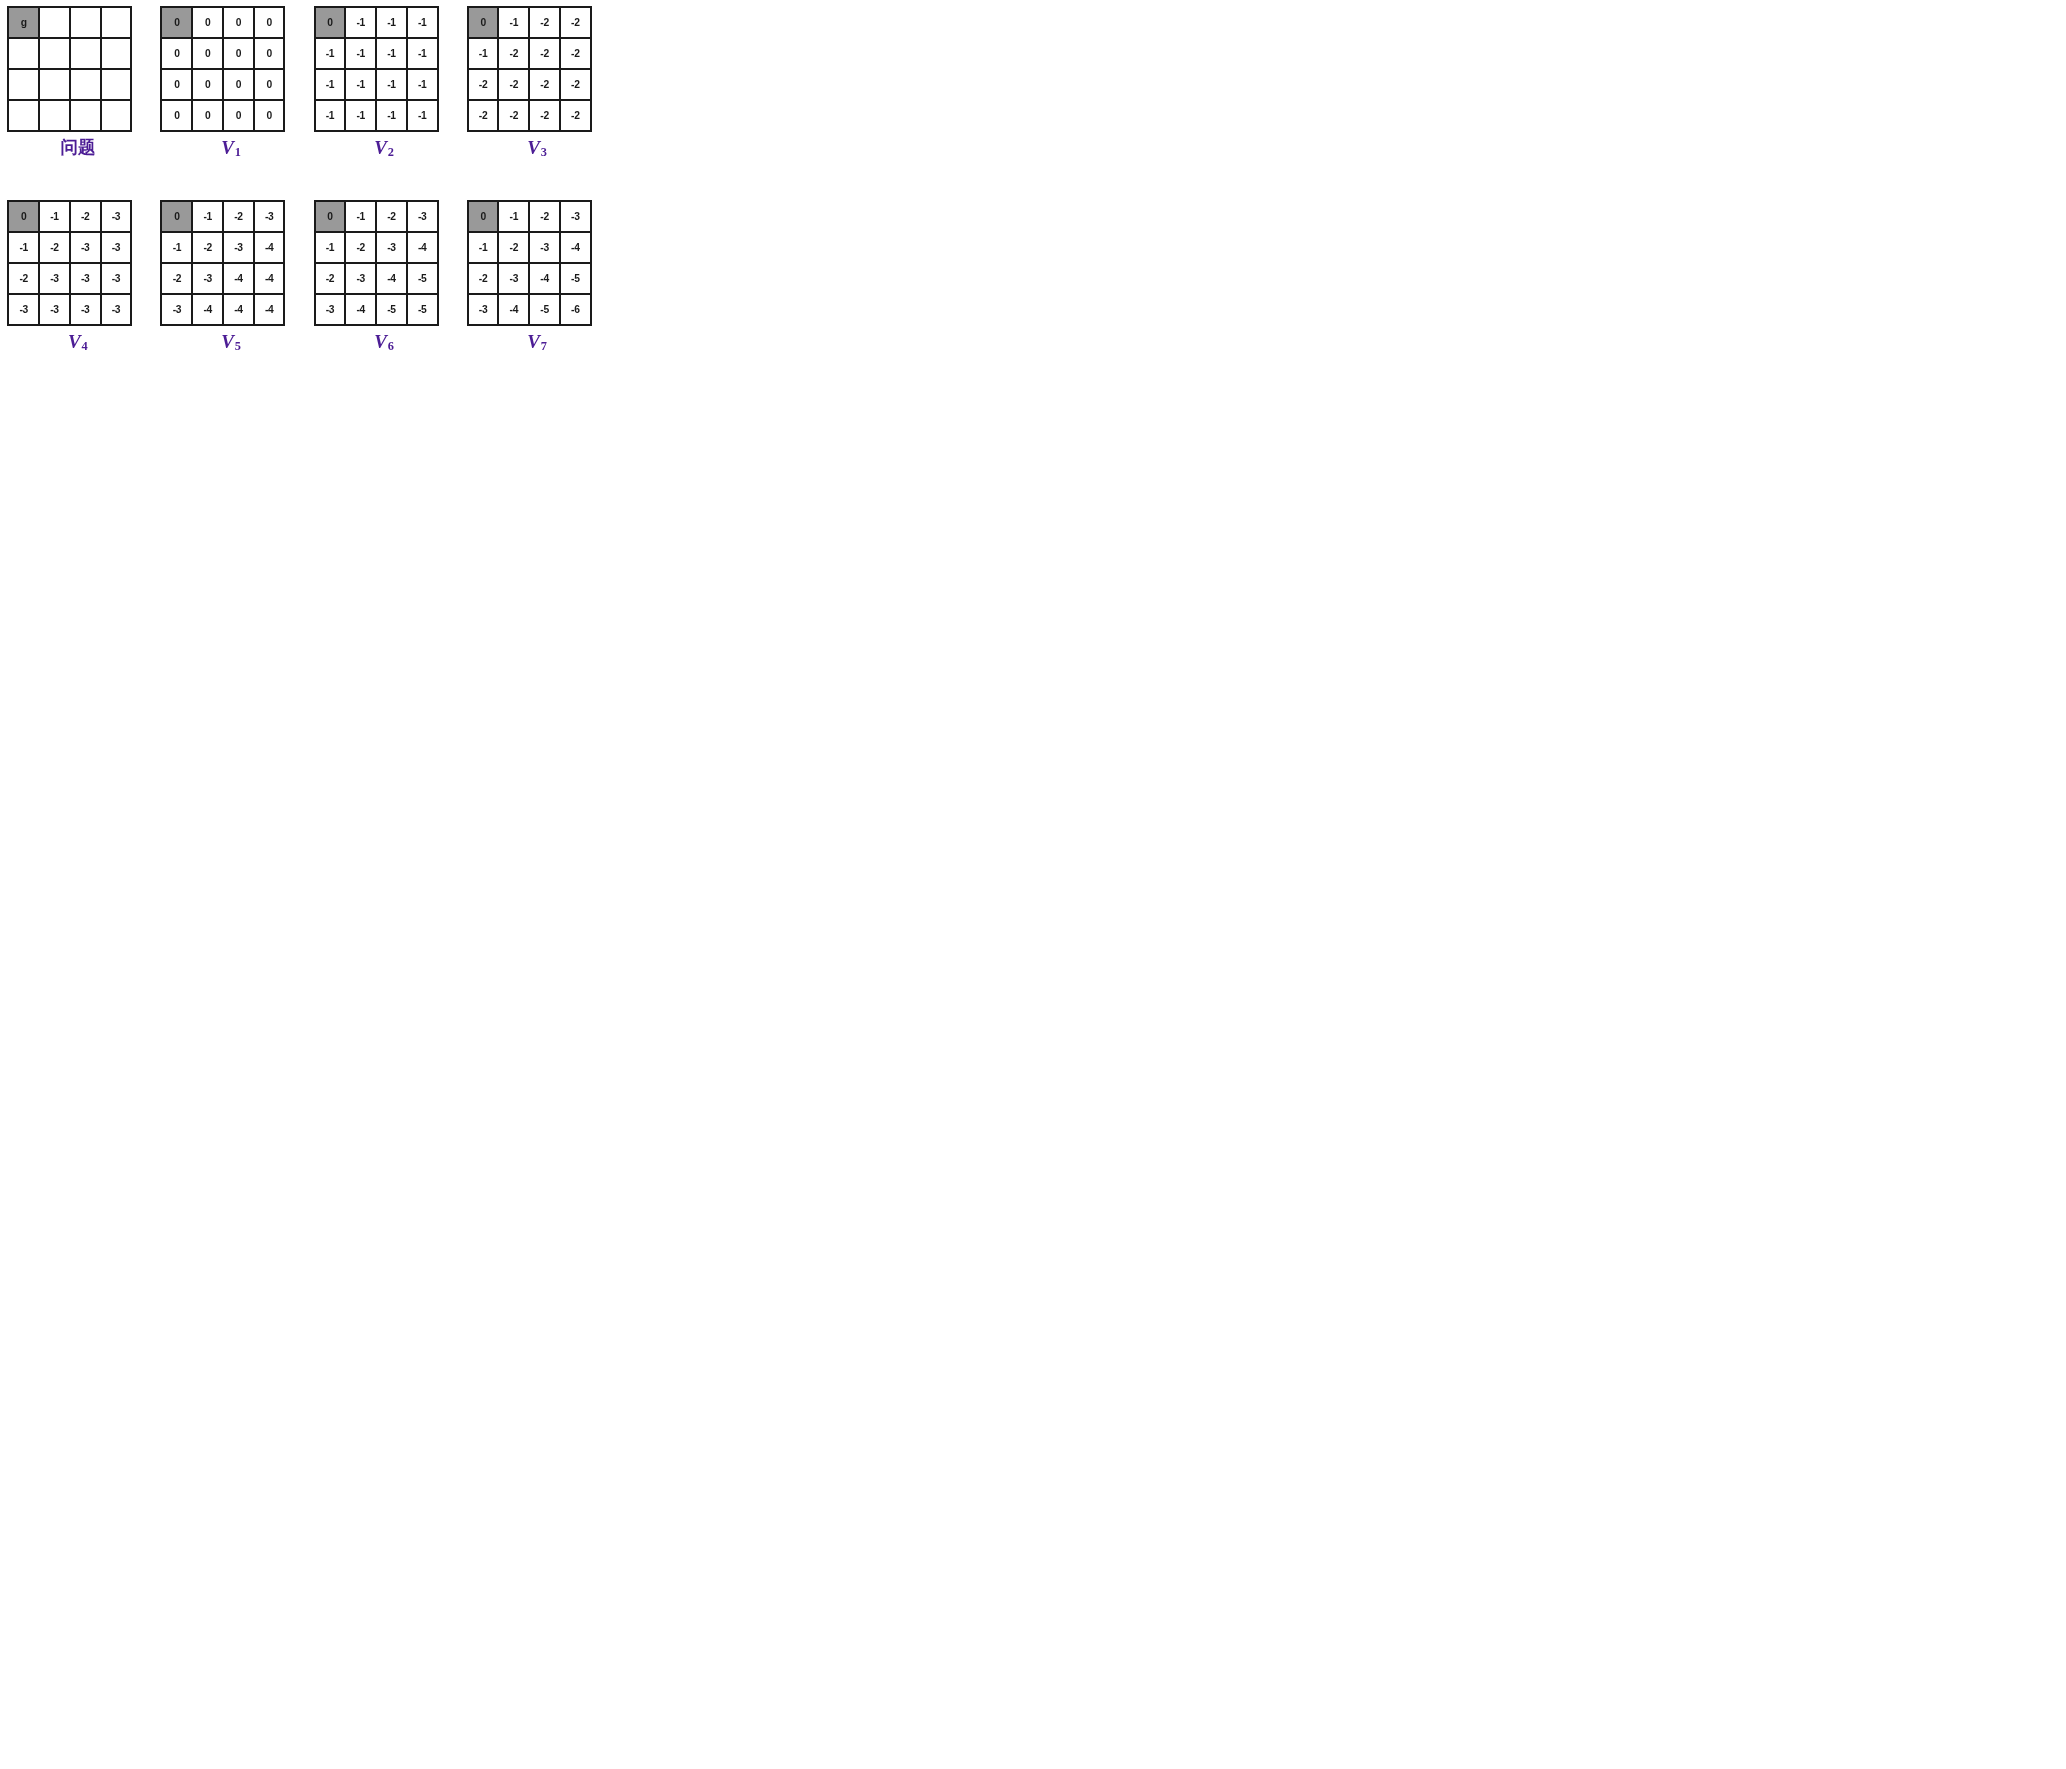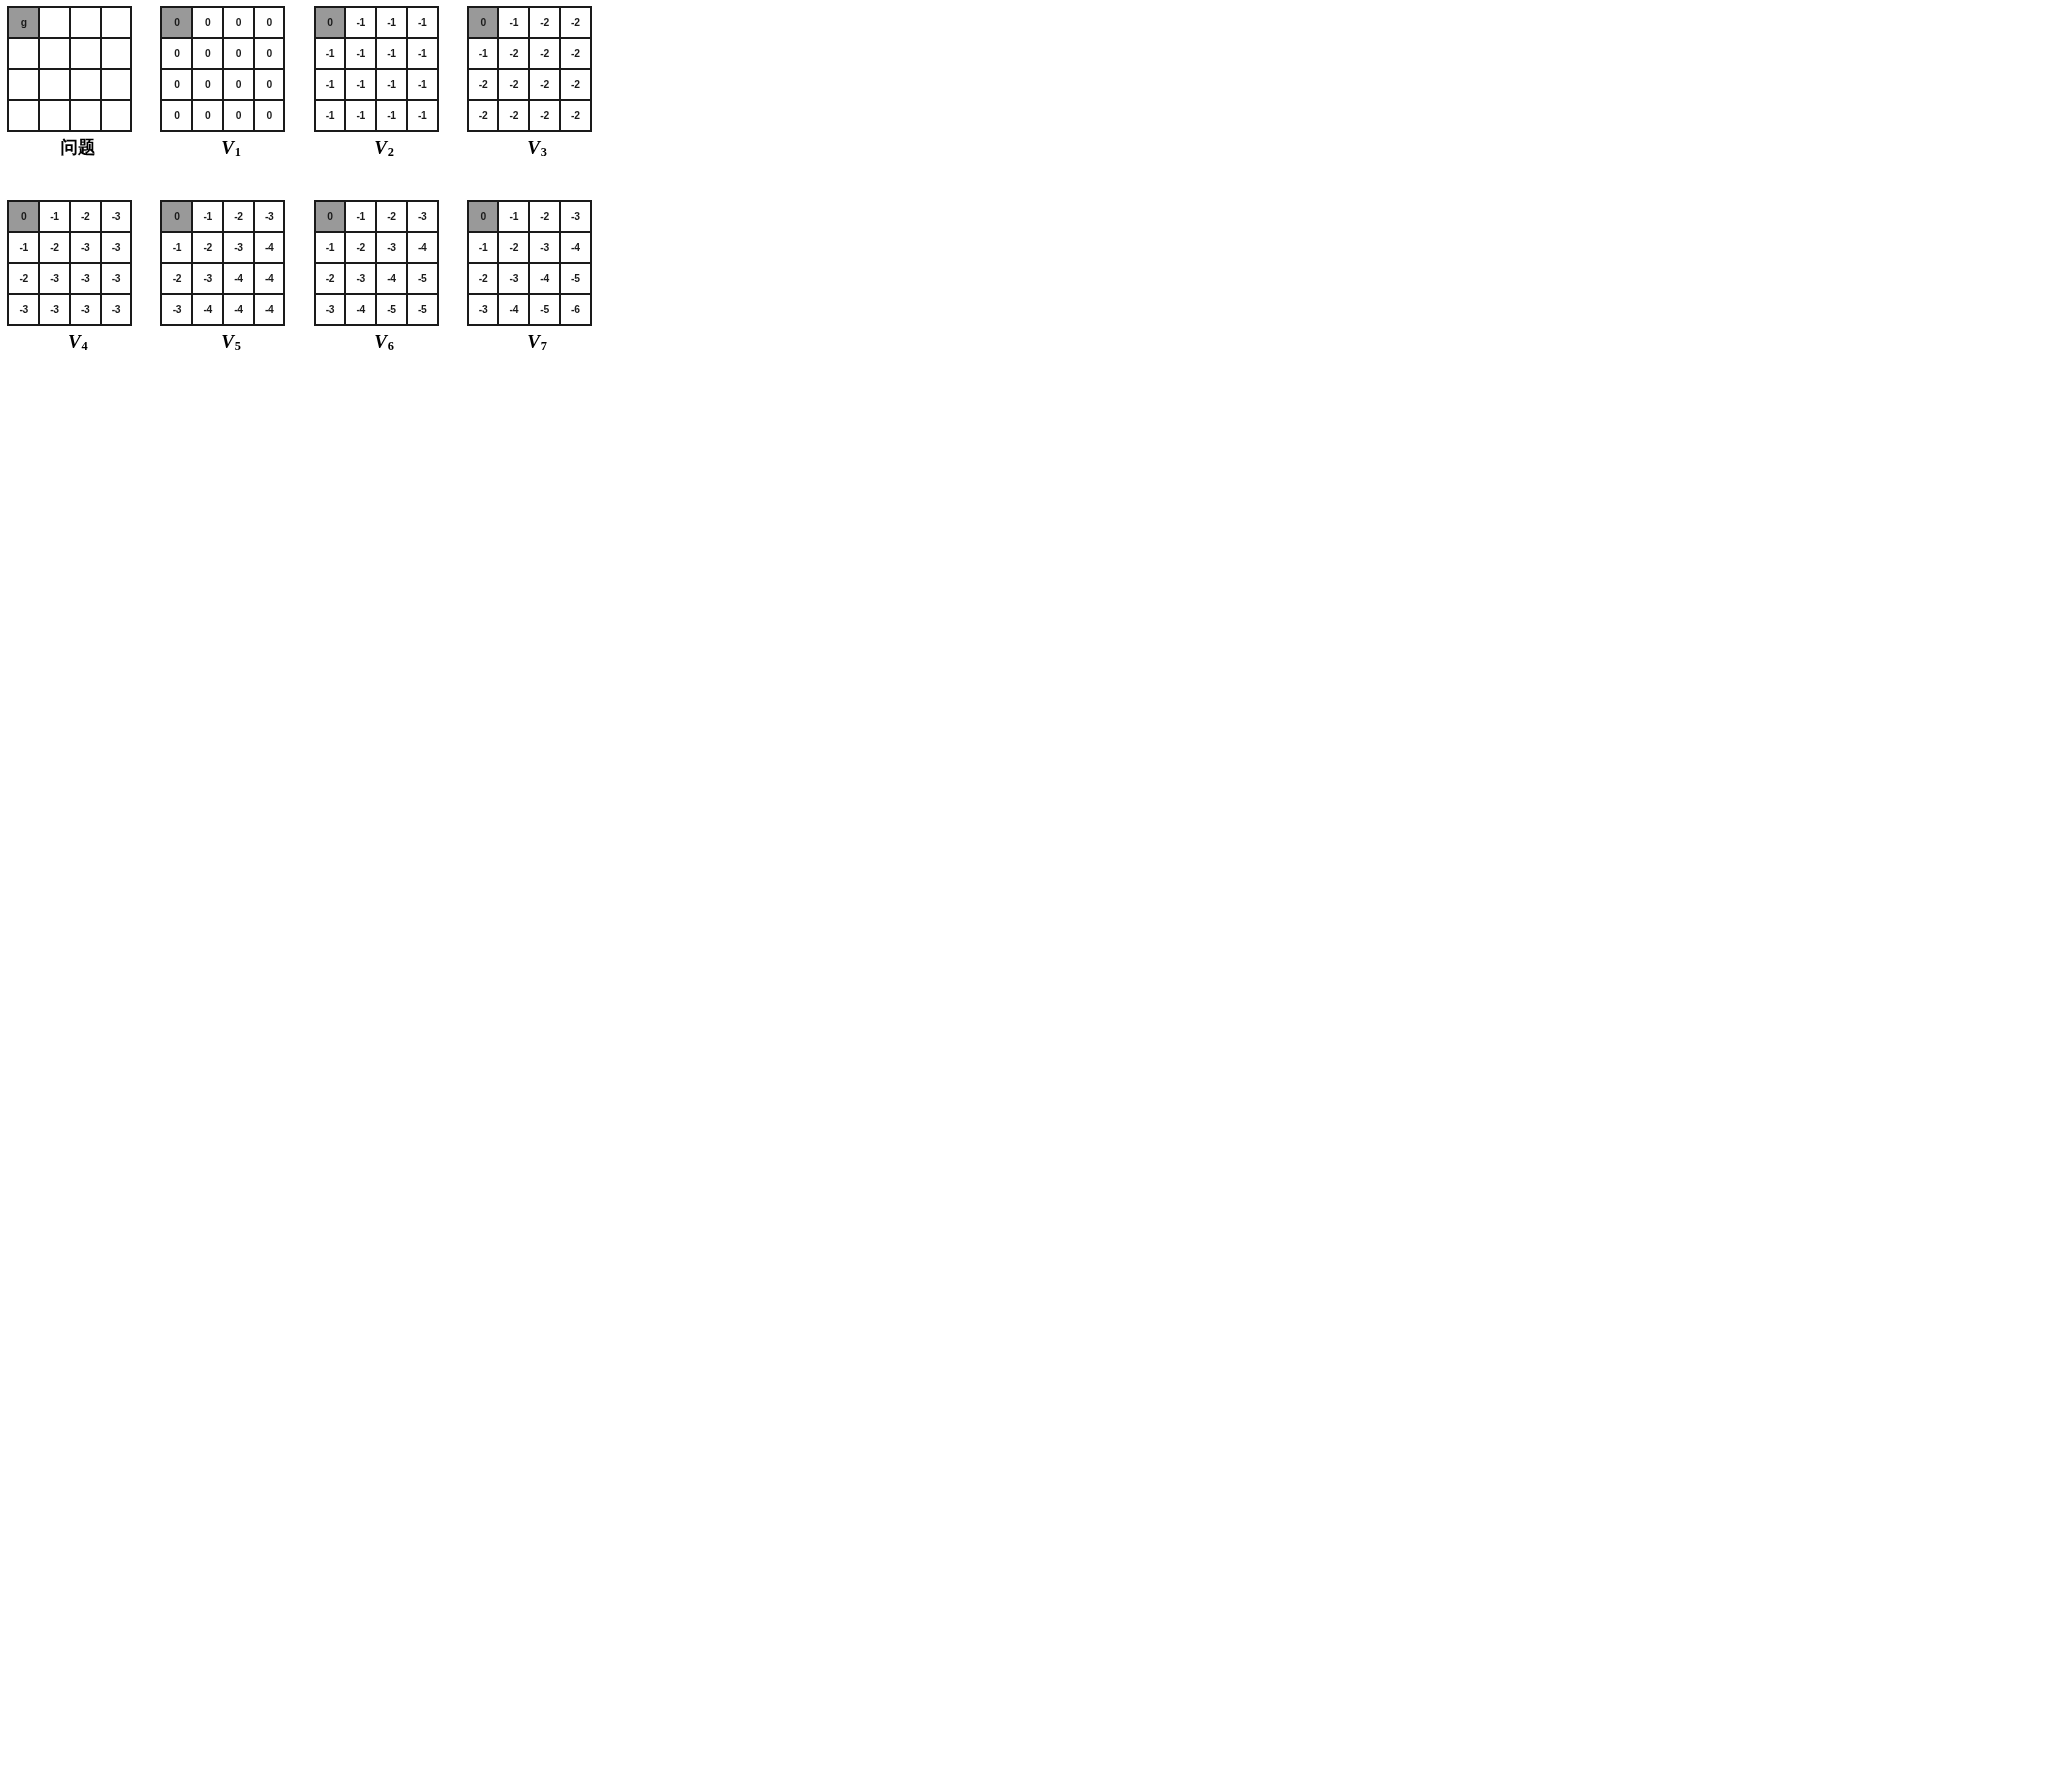--- a/index.html
+++ b/index.html
@@ -54,21 +54,21 @@
     letter-spacing: -0.4px;
   }
   .cell.goal { background: var(--goal); }
   .label {
     margin-top: 3.3px;
     height: 24px;
     display: flex;
     align-items: center;
     justify-content: center;
     text-align: center;
-    color: #000000;
+    color: #4c1d95;
     margin-left: 16px;
   }
   .label.cjk {
     font-family: "Liberation Serif", "DejaVu Serif", serif;
     font-weight: bold;
     font-size: 17.4px;
   }
   .label.math .vchar {
     font-family: "Liberation Serif", "DejaVu Serif", serif;
     font-style: italic;

